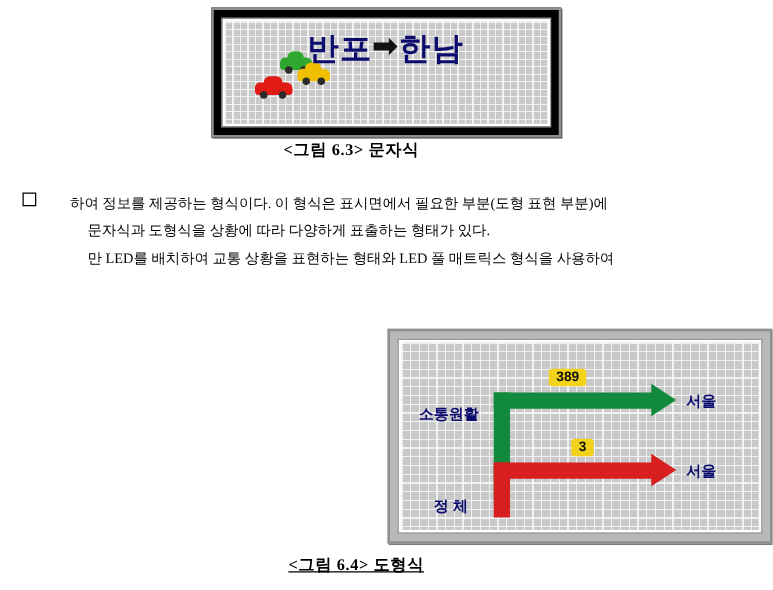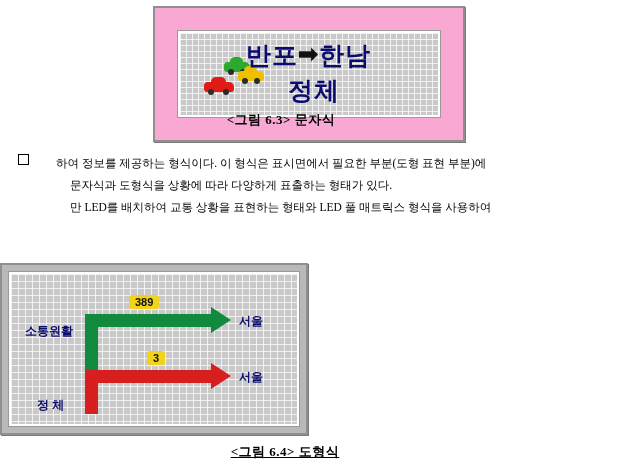--- a/index.html
+++ b/index.html
@@ -19,23 +19,23 @@
   
   .fig63-wrap {
     position: absolute;
     left: 0;
     top: 6px;
     width: 618px;
     text-align: center;
   }
   .vms-frame {
     display: inline-block;
-    background: #f9a8d4;
+    background: #000000;
     border: 2px solid #8f8f8f;
-    padding: 23px;
+    padding: 7px;
     box-shadow: 1px 1px 0 #7a7a7a;
     text-decoration: underline;
   }
   .vms-screen {
     position: relative;
     width: 258px;
     height: 82px;
     background:
       repeating-linear-gradient(to right, rgba(255,255,255,.75) 0 1px, rgba(0,0,0,0) 1px 6px),
       repeating-linear-gradient(to bottom, rgba(255,255,255,.75) 0 1px, rgba(0,0,0,0) 1px 6px),
@@ -147,21 +147,21 @@
   }
   .ln2 { text-indent: 16px; }
   .ln3 { text-indent: 30px; }
 
   
   .fig64-wrap {
     position: absolute;
     left: 0;
     top: 263px;
     width: 618px;
-    text-align: left;
+    text-align: right;
   }
   .vms-frame2 {
     display: inline-block;
     background: #b9b9b9;
     border: 2px solid #8f8f8f;
     padding: 7px;
     box-shadow: 1px 1px 0 #7a7a7a;
   }
   .vms-screen2 {
     position: relative;
@@ -263,21 +263,20 @@
       <div class="car car-red">
         <div class="roof"></div>
           <div class="body"></div>
           <div class="w1"></div>
           <div class="w2"></div>
       </div>
 
       <div class="vms-text-line1">
         <span>반포</span><span class="vms-arrow-glyph">➡</span><span>한남</span>
       </div>
-      <div class="vms-text-line2">정체</div>
     </div>
   </div>
 </div>
 <div class="fig-caption cap63">&lt;그림 6.3&gt; 문자식</div>
 
 <div class="para">
   <span class="bullet"></span>
   <div class="para-body">
     <span class="ln ln2">하여 정보를 제공하는 형식이다.  이 형식은 표시면에서 필요한 부분(도형 표현 부분)에</span>
     <span class="ln ln3">문자식과 도형식을 상황에 따라 다양하게 표출하는 형태가 있다.</span>

